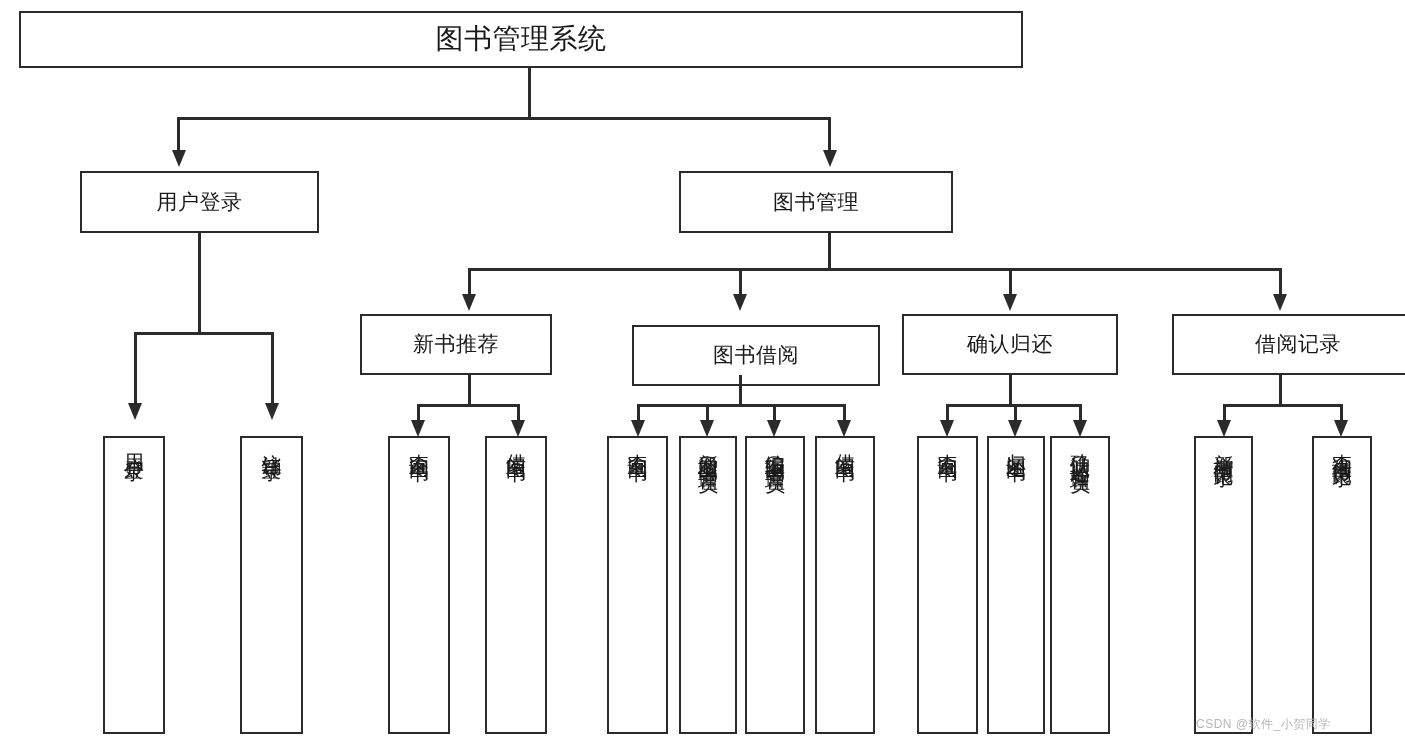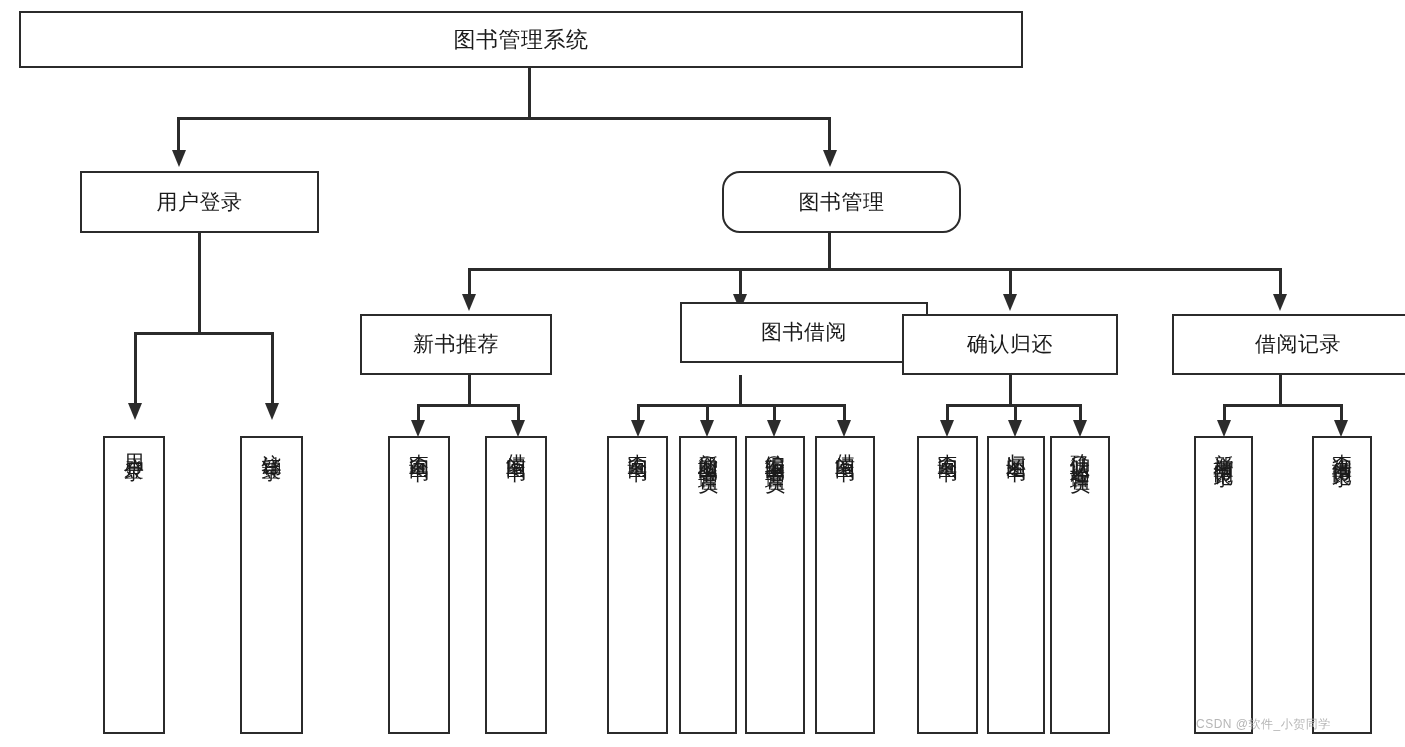--- a/index.html
+++ b/index.html
@@ -29,21 +29,21 @@
     align-items: center;
     justify-content: center;
     text-align: center;
     line-height: 1.15;
   }
   .node.h {           
     font-size: 21px;
     letter-spacing: 0.5px;
   }
   .node.root {
-    font-size: 22px;
+    font-size: 28px;
   }
   .node.v {           
     font-size: 20px;
     align-items: flex-start;
     padding-top: 0;
   }
   .vtext {
     writing-mode: vertical-rl;
     text-orientation: upright;
     letter-spacing: 3px;
@@ -84,42 +84,42 @@
   <div class="vline" style="left:528px; top:68px; height:51px;"></div>
 
   <div class="hline" style="left:177px; top:117px; width:654px;"></div>
 
   <div class="vline" style="left:177px; top:117px; height:35px;"></div>
   <div class="arrow" style="left:172px; top:150px;"></div>
   <div class="vline" style="left:828px; top:117px; height:35px;"></div>
   <div class="arrow" style="left:823px; top:150px;"></div>
 
   <div class="node h" style="left:80px; top:171px; width:239px; height:62px;">用户登录</div>
-  <div class="node h" style="left:722px; top:171px; width:239px; height:62px;border-radius:18px;">图书管理</div>
+  <div class="node h" style="left:679px; top:171px; width:274px; height:62px;">图书管理</div>
 
   <div class="vline" style="left:198px; top:233px; height:101px;"></div>
   <div class="hline" style="left:134px; top:332px; width:139px;"></div>
   <div class="vline" style="left:134px; top:332px; height:72px;"></div>
   <div class="arrow" style="left:128px; top:403px;"></div>
   <div class="vline" style="left:271px; top:332px; height:72px;"></div>
   <div class="arrow" style="left:265px; top:403px;"></div>
 
   <div class="vline" style="left:828px; top:233px; height:37px;"></div>
   <div class="hline" style="left:468px; top:268px; width:812px;"></div>
   <div class="vline" style="left:468px; top:268px; height:28px;"></div>
   <div class="arrow" style="left:462px; top:294px;"></div>
   <div class="vline" style="left:739px; top:268px; height:28px;"></div>
   <div class="arrow" style="left:733px; top:294px;"></div>
   <div class="vline" style="left:1009px; top:268px; height:28px;"></div>
   <div class="arrow" style="left:1003px; top:294px;"></div>
   <div class="vline" style="left:1279px; top:268px; height:28px;"></div>
   <div class="arrow" style="left:1273px; top:294px;"></div>
 
   <div class="node h" style="left:360px; top:314px; width:192px; height:61px;">新书推荐</div>
-  <div class="node h" style="left:632px; top:302px; width:248px; height:61px;margin-left:48px;">图书借阅</div>
+  <div class="node h" style="left:632px; top:325px; width:248px; height:61px;">图书借阅</div>
   <div class="node h" style="left:902px; top:314px; width:216px; height:61px;">确认归还</div>
   <div class="node h" style="left:1172px; top:314px; width:252px; height:61px;">借阅记录</div>
 
   <div class="vline" style="left:468px; top:375px; height:31px;"></div>
   <div class="hline" style="left:417px; top:404px; width:102px;"></div>
   <div class="vline" style="left:417px; top:404px; height:18px;"></div>
   <div class="arrow" style="left:411px; top:420px;"></div>
   <div class="vline" style="left:517px; top:404px; height:18px;"></div>
   <div class="arrow" style="left:511px; top:420px;"></div>
 

